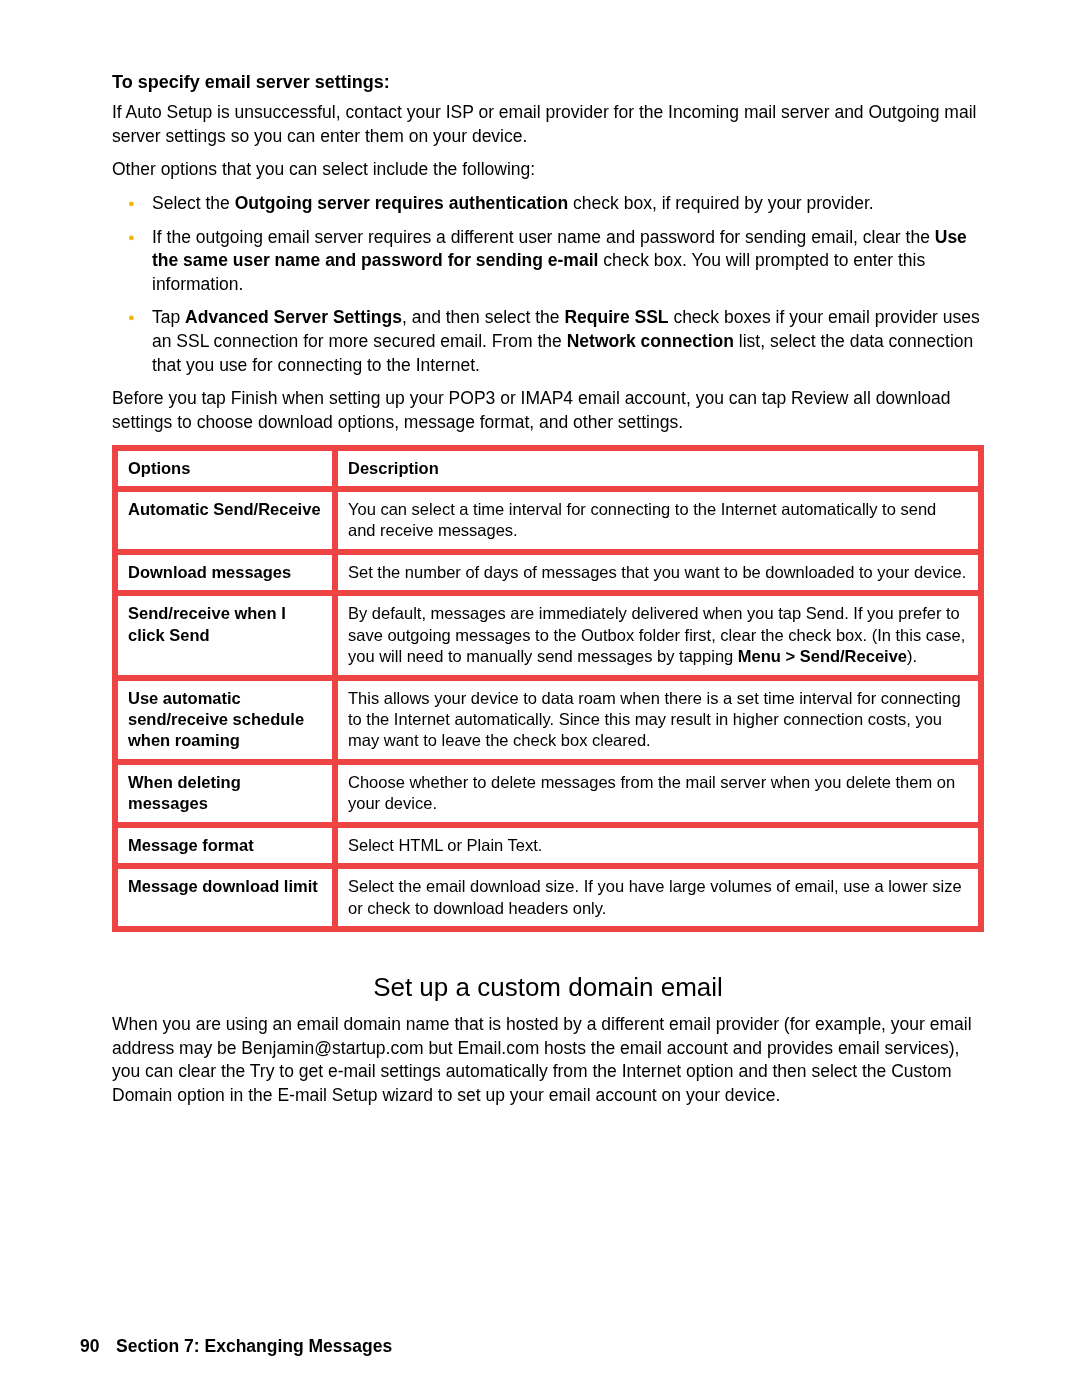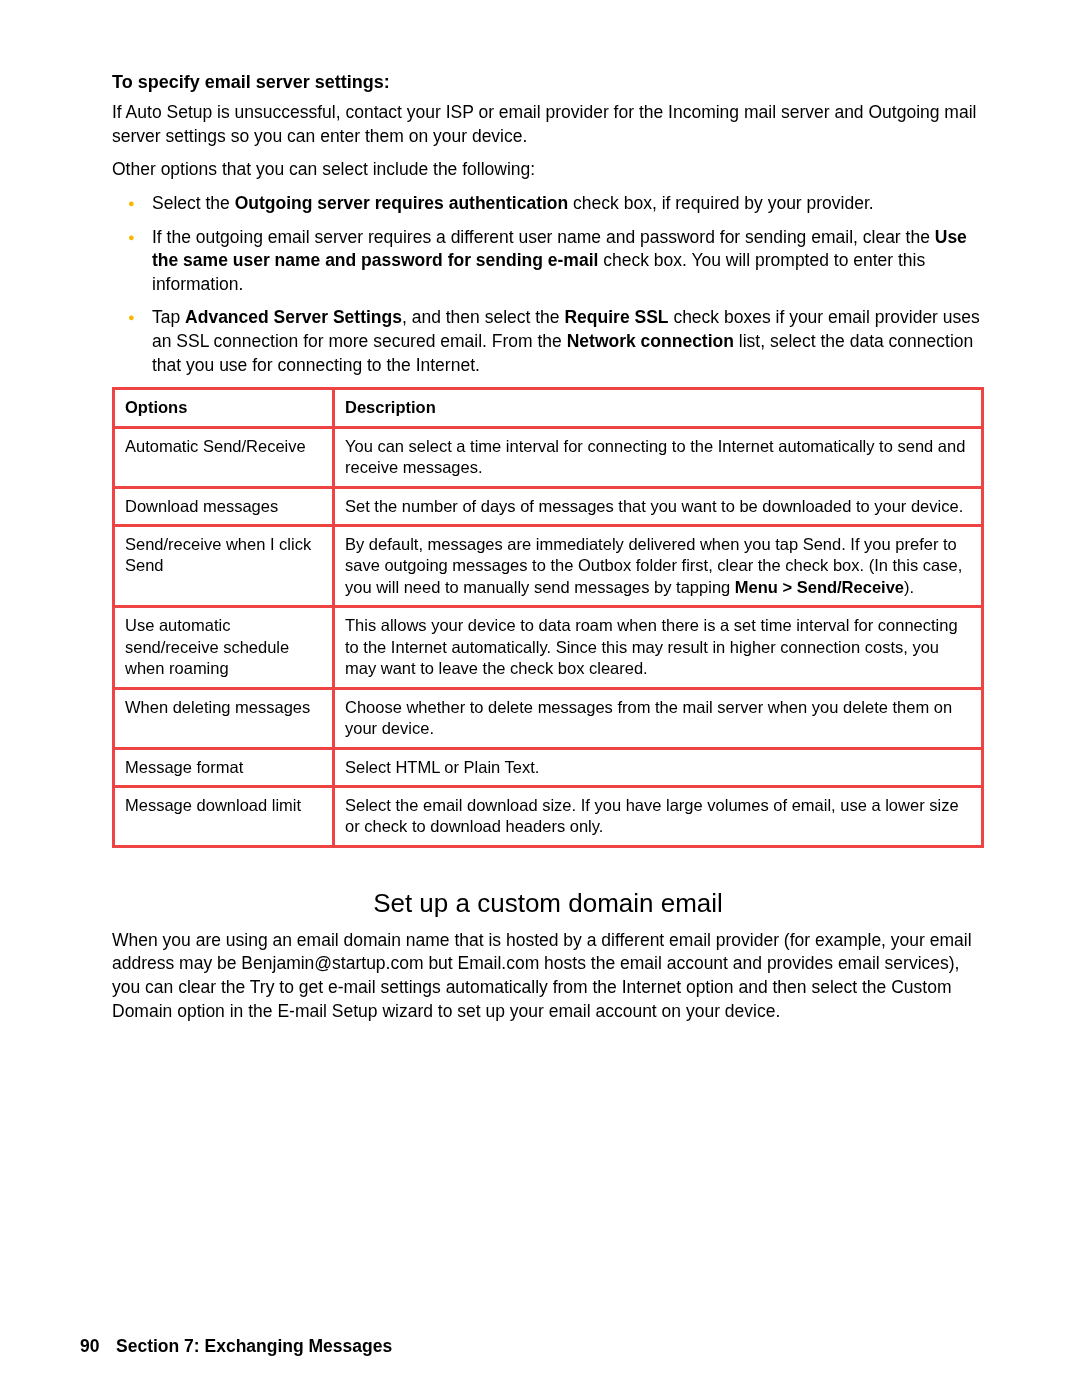--- a/index.html
+++ b/index.html
@@ -6,23 +6,23 @@
   html, body { width: 1080px; height: 1397px; background: #fff; font-family: "Segoe UI", "Myriad Pro", Arial, sans-serif; color: #000; }
   .page { padding: 64px 96px 40px 112px; width: 1080px; height: 1397px; position: relative; }
   .h4 { font-weight: 700; font-size: 18px; margin-top: 8px; margin-bottom: 8px; }
   .body-p, .cont-p { font-size: 17.5px; line-height: 1.35; margin-bottom: 10px; }
   .body-p b, .cont-p b { font-weight: 400; }
   ul.bullets { list-style: none; padding-left: 40px; }
   ul.bullets li { position: relative; font-size: 17.5px; line-height: 1.35; margin-bottom: 10px; padding-left: 0; }
   ul.bullets li::before { content: "●"; color: #f5b800; font-size: 11px; position: absolute; left: -24px; top: 4px; }
   ul.bullets li b { font-weight: 700; }
   table.opts { border-collapse: collapse; width: 100%; margin-top: 8px; margin-bottom: 40px; font-size: 16.5px; }
-  table.opts th, table.opts td { border: 3px solid #ef4444; padding: 7px 10px; text-align: left; vertical-align: top; line-height: 1.3; }
+  table.opts th, table.opts td { border: 6px solid #ef4444; padding: 7px 10px; text-align: left; vertical-align: top; line-height: 1.3; }
   table.opts th { font-weight: 700; }
-  table.opts td.opt { font-weight: 400; width: 220px; }
+  table.opts td.opt { font-weight: 700; width: 220px; }
   .h2 { font-weight: 400; font-size: 26px; margin-top: 30px; margin-bottom: 10px; text-align: center; }
   .footer { position: absolute; bottom: 40px; left: 80px; right: 88px; font-size: 17.5px; font-weight: 700; }
   .footer .pnum { display: inline-block; width: 36px; }
 </style>
 </head>
 <body>
 
 <div class="page">
 
   <div class="h4">To specify email server settings:</div>
@@ -39,20 +39,23 @@
     </li>
     <li>
       <span>If the outgoing email server requires a different user name and password for sending email, clear the </span><b>Use the same user name and password for sending e-mail</b><span> check box. You will prompted to enter this information.</span>
     </li>
     <li>
       <span>Tap </span><b>Advanced Server Settings</b><span>, and then select the </span><b>Require SSL</b><span> check boxes if your email provider uses an SSL connection for more secured email. From the </span><b>Network connection</b><span> list, select the data connection that you use for connecting to the Internet.</span>
     </li>
   </ul>
 
 
+  <p class="body-p">
+    <span>Before you tap </span><b>Finish</b><span> when setting up your POP3 or IMAP4 email account, you can tap </span><b>Review all download settings</b><span> to choose download options, message format, and other settings.</span>
+  </p>
 
   <table class="opts">
     <tbody>
         <tr>
       <th>Options</th>
       <th>Description</th>
     </tr>
     <tr>
       <td class="opt">Automatic Send/Receive</td>
       <td>You can select a time interval for connecting to the Internet automatically to send and receive messages.</td>

